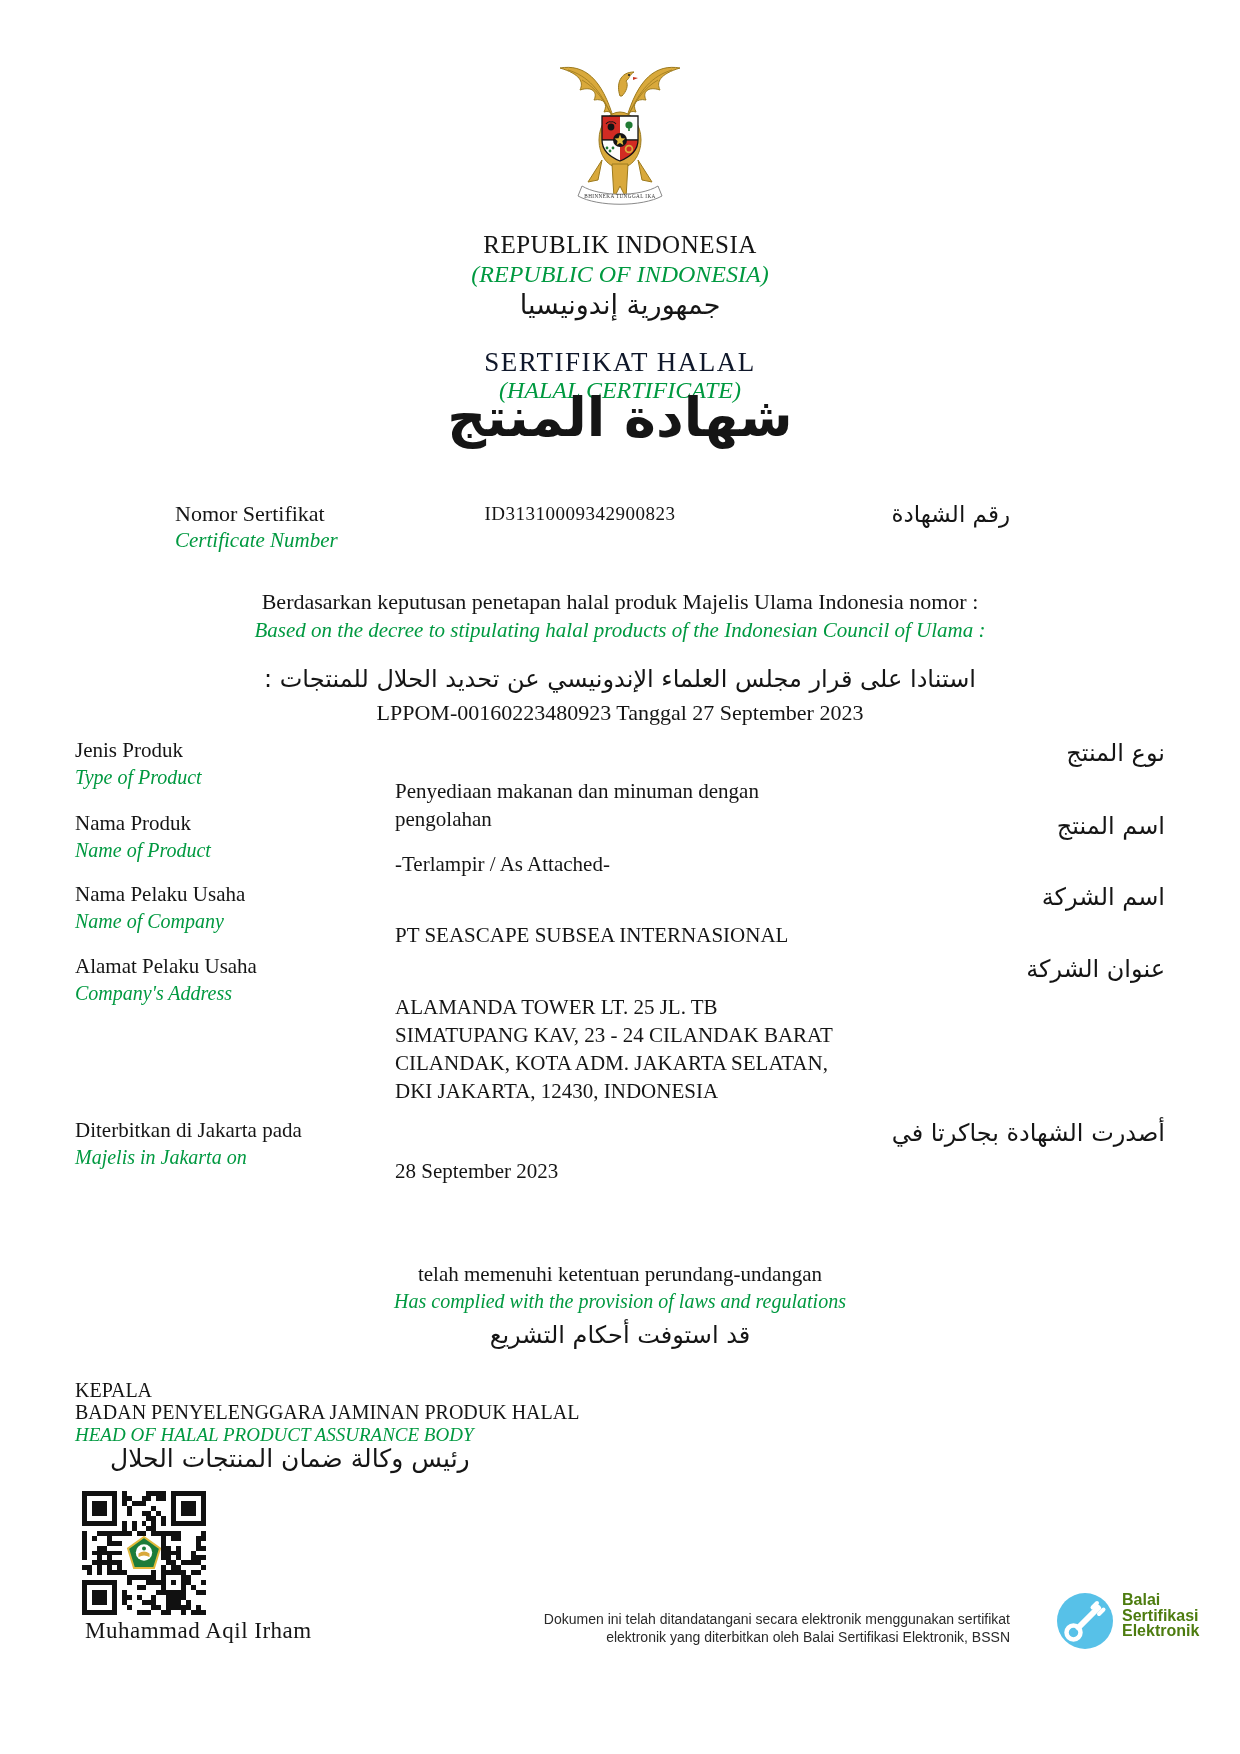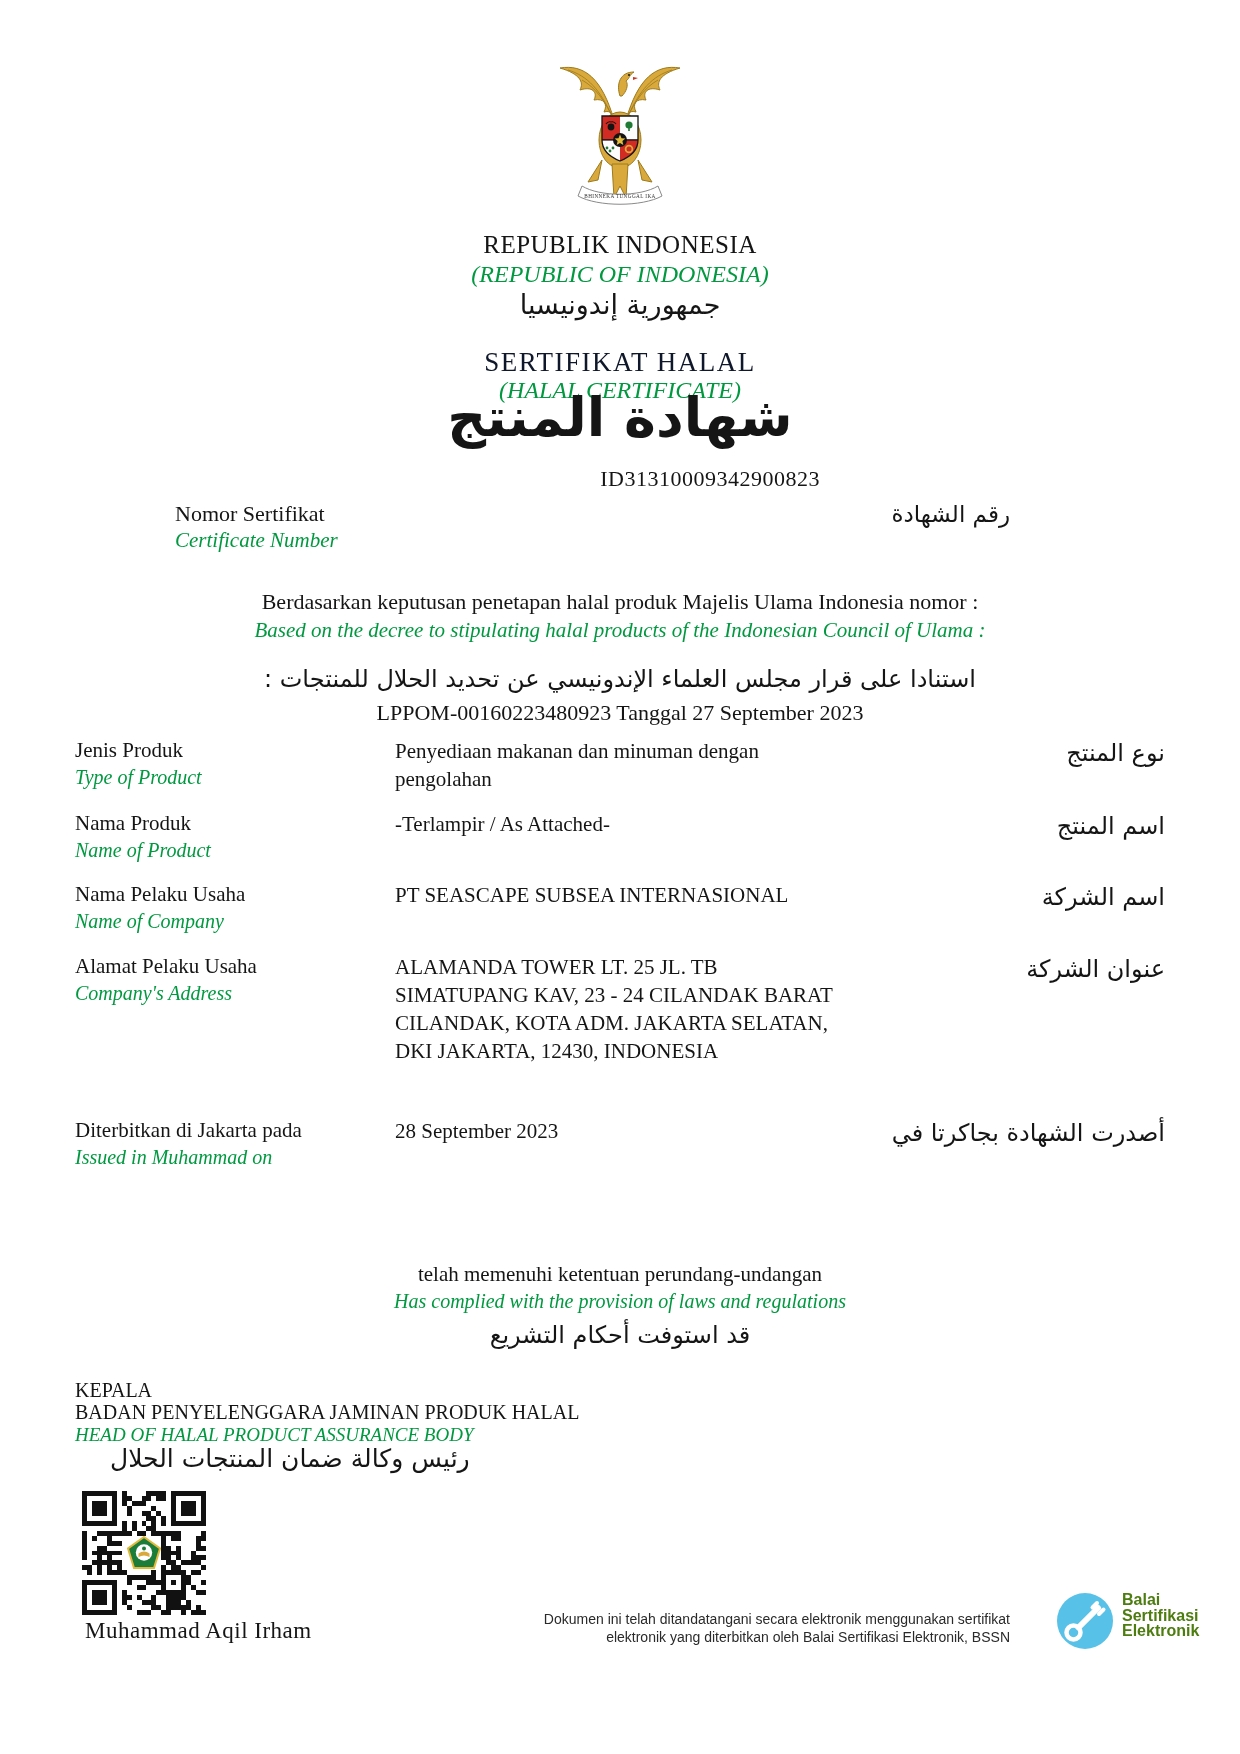--- a/index.html
+++ b/index.html
@@ -15,33 +15,33 @@
 
   .t-republik{top:231px;font-size:25px;letter-spacing:.5px;}
   .t-republik-en{top:261px;font-size:24px;}
   .t-country-ar{top:289px;font-size:27px;}
   .t-sertifikat{top:347px;font-size:27px;letter-spacing:1.5px;}
   .t-cert-en{top:377px;font-size:24px;}
   .t-cert-ar{top:384px;font-size:54px;font-weight:700;line-height:1.25;}
 
   .cn-label{left:175px;top:500px;font-size:22px;line-height:27px;}
   .cn-label .en{font-size:21px;}
-  .cn-value{left:340px;top:466px;width:480px;text-align:right;font-size:22px;letter-spacing:.5px;}
+  .cn-value{left:340px;top:503px;width:480px;text-align:center;font-size:19px;letter-spacing:.5px;}
   .cn-ar{right:230px;top:501px;font-size:23px;}
 
   .decree{top:589px;line-height:26px;}
   .decree .l1{font-size:22px;}
   .decree .l2{font-size:21px;margin-top:3px;line-height:25px;}
   .decree .l3{font-size:24px;margin-top:18px;line-height:36px;}
   .decree .l4{font-size:22px;margin-top:3px;line-height:26px;text-align:center;}
 
   .f-row{left:0;right:0;height:0;}
   .f-label{position:absolute;left:75px;width:330px;font-size:21px;line-height:27px;}
   .f-label .en{font-size:20px;}
-  .f-value{position:absolute;left:395px;width:475px;font-size:21px;line-height:28px;white-space:pre-line;}
+  .f-value{position:absolute;left:395px;width:475px;font-size:21px;line-height:28px;white-space:pre-line;margin-top:40px;}
   .f-ar{position:absolute;right:75px;top:2px;font-size:24px;text-align:right;}
 
   .compliance{top:1261px;line-height:26px;}
   .compliance .l1{font-size:21px;}
   .compliance .l2{font-size:20px;margin-top:2px;line-height:25px;}
   .compliance .l3{font-size:24px;margin-top:4px;line-height:34px;}
 
   .sig-1{left:75px;top:1379px;font-size:20px;}
   .sig-2{left:75px;top:1401px;font-size:20px;}
   .sig-3{left:75px;top:1424px;font-size:19px;}
@@ -184,21 +184,21 @@
     <div class="f-value">ALAMANDA TOWER LT. 25 JL. TB
 SIMATUPANG KAV, 23 - 24 CILANDAK BARAT
 CILANDAK, KOTA ADM. JAKARTA SELATAN,
 DKI JAKARTA, 12430, INDONESIA</div>
     <div class="f-ar ar" dir="rtl">عنوان الشركة</div>
   </div>
 
   <div class="abs f-row" style="top:1117px">
     <div class="f-label">
       <div>Diterbitkan di Jakarta pada</div>
-      <div class="green it en">Issued in Muhammad  on</div>
+      <div class="green it en">Majelis in Jakarta  on</div>
     </div>
     <div class="f-value">28 September 2023</div>
     <div class="f-ar ar" dir="rtl">أصدرت الشهادة بجاكرتا في</div>
   </div>
 
   <div class="abs ctr compliance">
     <div class="l1">telah memenuhi ketentuan perundang-undangan</div>
     <div class="l2 green it">Has complied with the provision of laws and regulations</div>
     <div class="l3 ar" dir="rtl">قد استوفت أحكام التشريع</div>
   </div>

